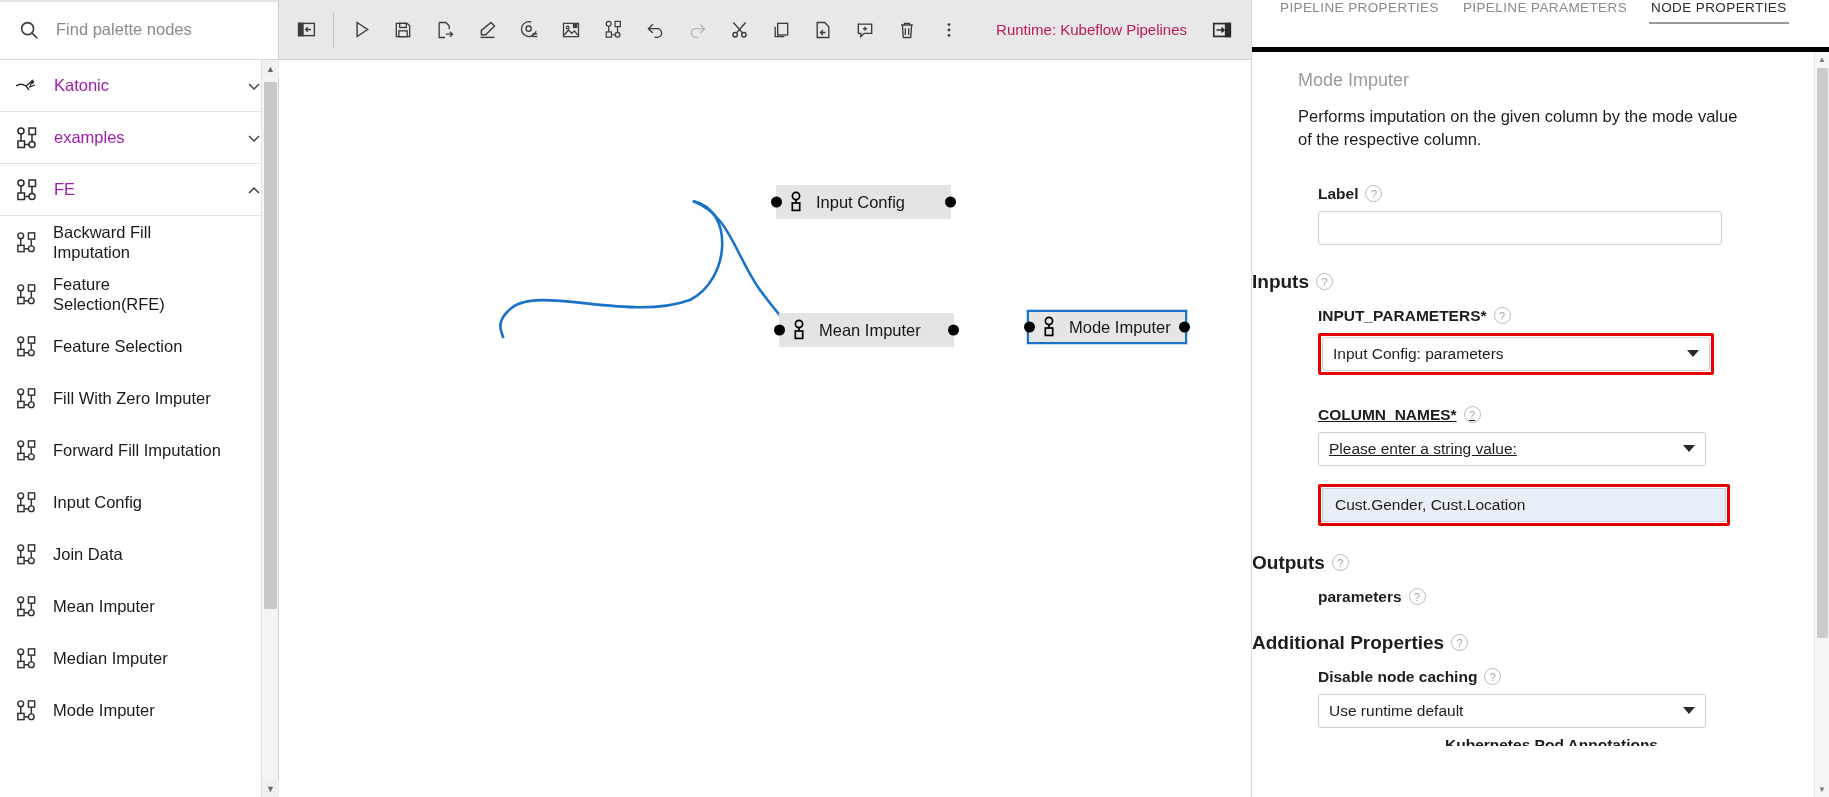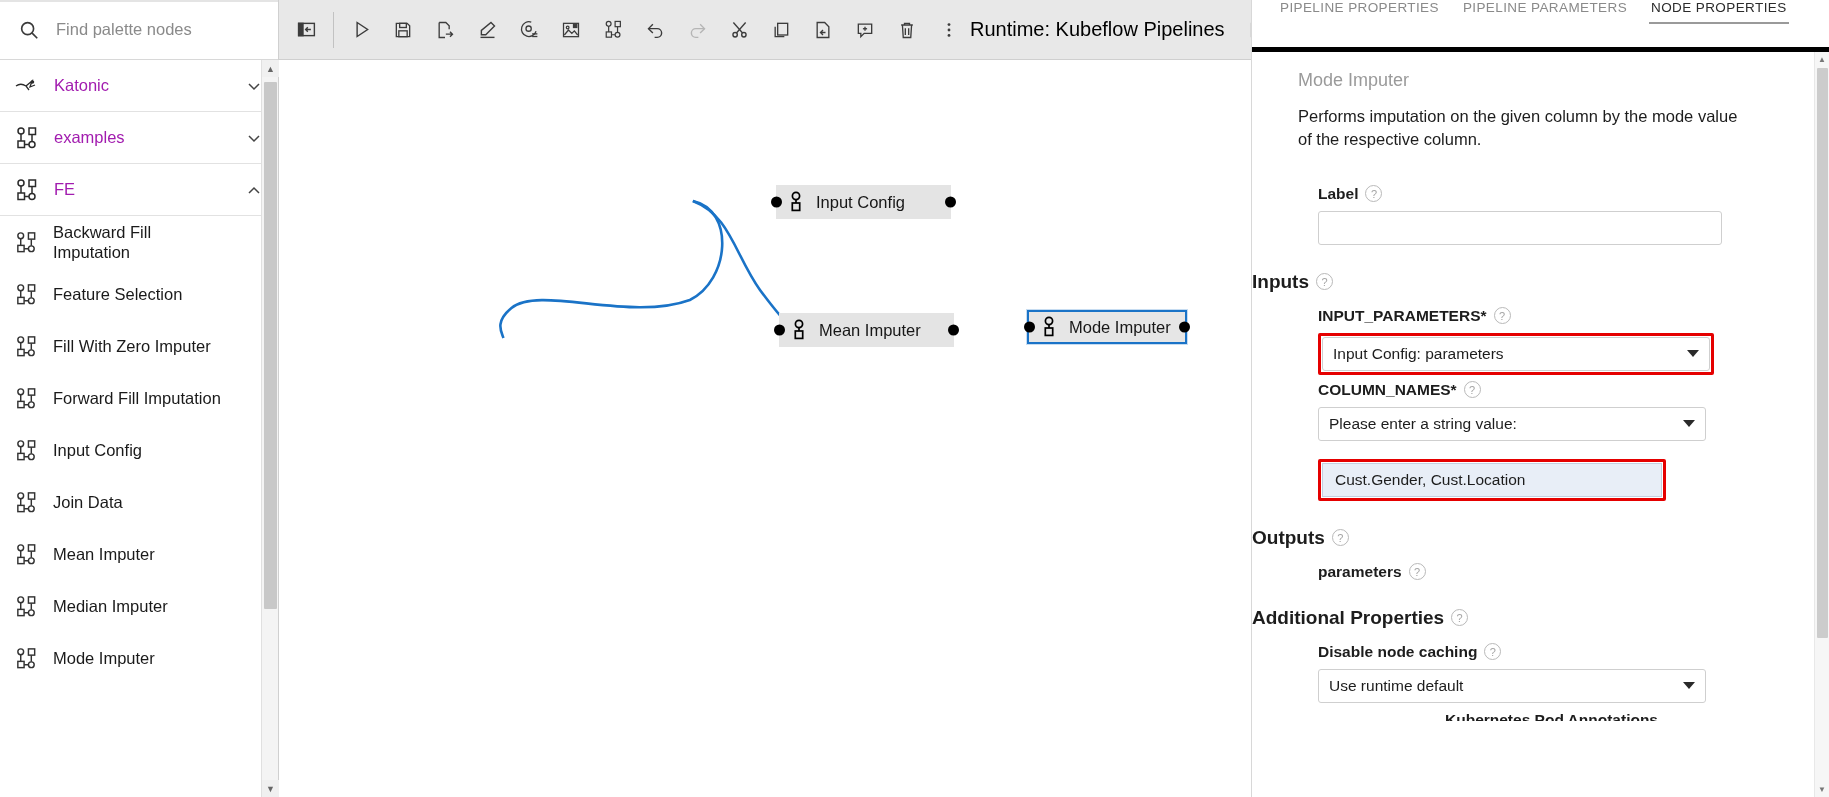--- a/index.html
+++ b/index.html
@@ -154,22 +154,22 @@
   }
   .tb-btn.disabled { color: #b5b5b5; cursor: default; }
   .tb-sep {
     width: 1px; height: 36px;
     background: #c2c2c2;
     margin: 0 6px;
     flex: 0 0 1px;
   }
   .tb-spacer { flex: 1 1 auto; }
   .runtime-label {
-    font-size: 20px;
-    color: #000000;
+    font-size: 15px;
+    color: #be185d;
     margin-right: 18px;
     white-space: nowrap;
   }
   .tb-panel-btn {
     width: 34px; height: 34px;
     display: flex; align-items: center; justify-content: center;
     margin-right: 12px;
     cursor: pointer;
     color: #2b2b2b;
     flex: 0 0 34px;
@@ -343,21 +343,21 @@
     border-right: 6px solid transparent;
     border-top: 7px solid #2a2a2a;
   }
   .hl-red {
     border: 3px solid #e50000;
     display: inline-block;
     padding: 1px;
     border-radius: 2px;
   }
   .chip {
-    width: 340px;
+    width: 404px;
     height: 34px;
     background: #e8eef7;
     border: 1px solid #c3cfe0;
     display: flex;
     align-items: center;
     padding: 0 12px;
     font-size: 15.5px;
     color: #1d1d1d;
     cursor: pointer;
   }
@@ -483,20 +483,32 @@
             <circle cx="7" cy="6" r="3"></circle>
               <rect x="15" y="3" width="6.5" height="6.5"></rect>
             <rect x="4" y="16" width="6.5" height="6.5"></rect>
               <circle cx="18" cy="19.5" r="3"></circle>
             <path d="M7 9 L7 16 M10.5 19.5 L15 19.5 M18 16.5 L18 9.5"></path>
           </svg>
         </span>
         <span class="node-label">Backward Fill Imputation</span>
       </div>
 
+      <div class="node-row">
+        <span class="cat-icon">
+          <svg viewBox="0 0 26 26" width="25" height="25" fill="none" stroke="currentColor" stroke-width="1.5">
+            <circle cx="7" cy="6" r="3"></circle>
+              <rect x="15" y="3" width="6.5" height="6.5"></rect>
+            <rect x="4" y="16" width="6.5" height="6.5"></rect>
+              <circle cx="18" cy="19.5" r="3"></circle>
+            <path d="M7 9 L7 16 M10.5 19.5 L15 19.5 M18 16.5 L18 9.5"></path>
+          </svg>
+        </span>
+        <span class="node-label">Feature Selection(RFE)</span>
+      </div>
 
       <div class="node-row">
         <span class="cat-icon">
           <svg viewBox="0 0 26 26" width="25" height="25" fill="none" stroke="currentColor" stroke-width="1.5">
             <circle cx="7" cy="6" r="3"></circle>
               <rect x="15" y="3" width="6.5" height="6.5"></rect>
             <rect x="4" y="16" width="6.5" height="6.5"></rect>
               <circle cx="18" cy="19.5" r="3"></circle>
             <path d="M7 9 L7 16 M10.5 19.5 L15 19.5 M18 16.5 L18 9.5"></path>
           </svg>
@@ -811,21 +823,21 @@
           <span class="help">?</span>
         </div>
         <div class="hl-red">
           <div class="select">
             <span>Input Config: parameters</span>
             <span class="caret"></span>
           </div>
         </div>
       </div>
 
-      <div class="field" style="margin-top:6px;">
+      <div class="field" style="margin-top:31px;text-decoration:underline;">
         <div class="flabel">
           <span>COLUMN_NAMES*</span>
           <span class="help">?</span>
         </div>
         <div class="select">
           <span>Please enter a string value:</span>
           <span class="caret"></span>
         </div>
       </div>
 

